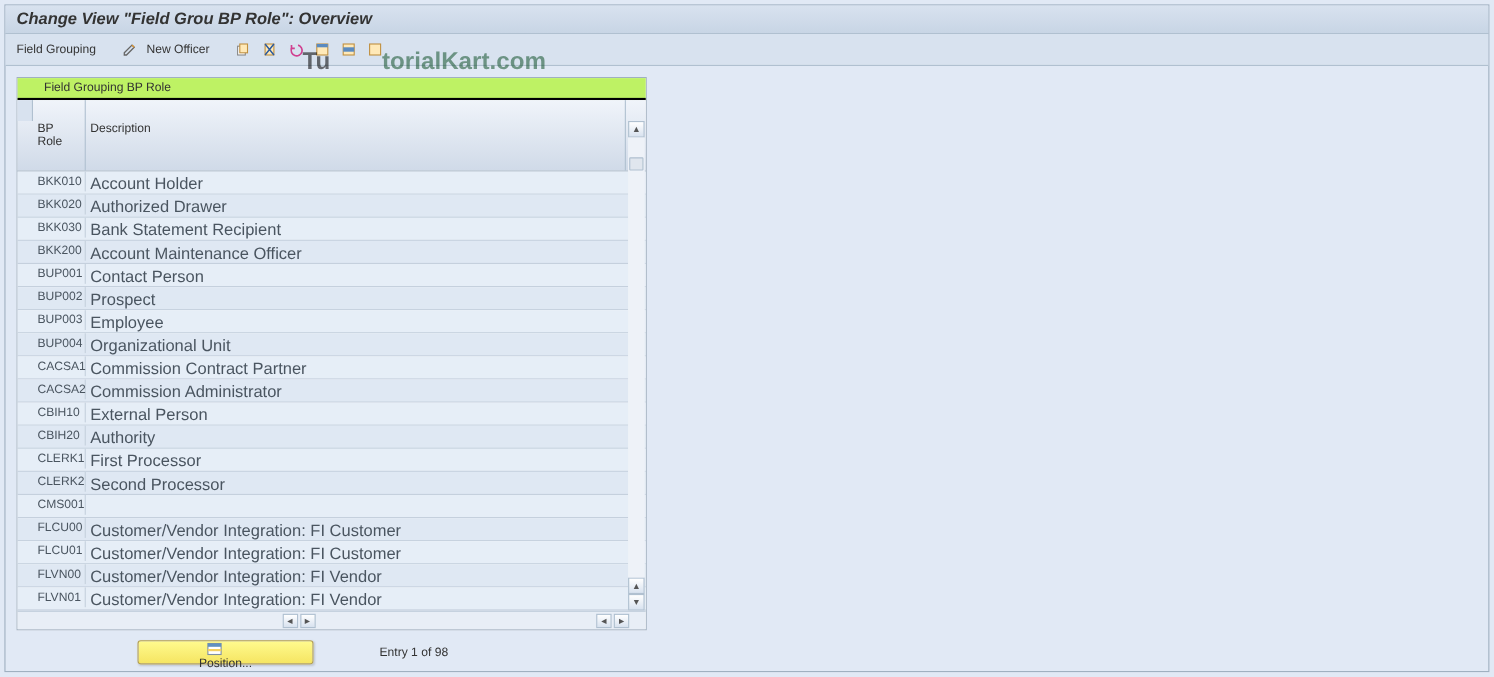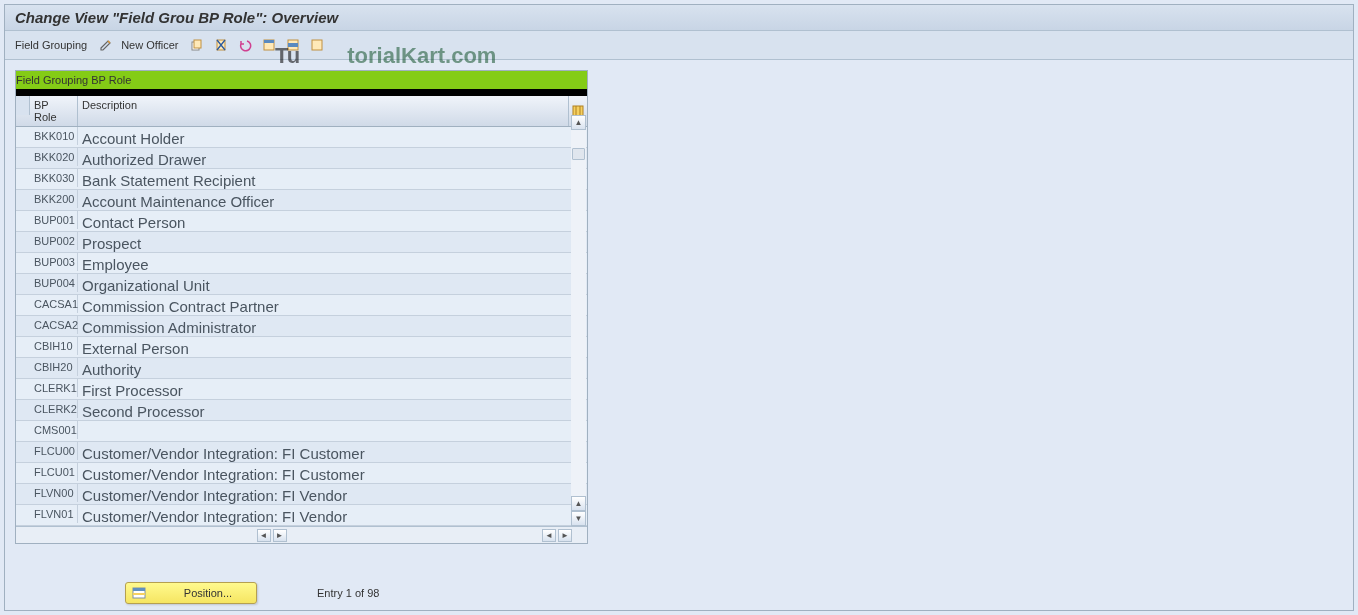--- a/index.html
+++ b/index.html
@@ -4,35 +4,35 @@
   <style>
     * { margin: 0; padding: 0; box-sizing: border-box; }
     body { font-family: Arial, sans-serif; font-size: 11px; background: #e1e9f5; width: 1358px; height: 615px; position: relative; overflow: hidden; }
     
     .window { position: absolute; top: 4px; left: 4px; right: 4px; bottom: 4px; border: 1px solid #a0b0c0; background: #e1e9f5; }
     
     .titlebar { background: linear-gradient(to bottom, #d8e2ef, #c8d5e5); padding: 4px 10px; border-bottom: 1px solid #b0c0d0; }
     .title-text { font-weight: bold; font-style: italic; font-size: 15px; color: #333; }
     
     .toolbar { display: flex; align-items: center; padding: 5px 10px; background: #d8e2ef; border-bottom: 1px solid #b0c0d0; gap: 6px; }
-    .tb-text { color: #333; margin-right: 4px; }
+    .tb-text { color: #333; margin-right: 16px; }
     .tb-icon { display: inline-flex; width: 18px; height: 18px; align-items: center; justify-content: center; cursor: pointer; border: 1px solid transparent; border-radius: 2px; }
     
     .watermark { position: absolute; top: 38px; left: 270px; font-size: 22px; font-weight: bold; pointer-events: none; user-select: none; z-index: 100; opacity: 0.55; }
     .wm-a { color: #000000; }
     .wm-b { color: #14532d; margin-left: 47px; }
     
     .content { padding: 10px; position: relative; }
     .panel { width: 573px; border: 1px solid #a0b0c0; background: #fff; }
-    .panel-header { background: #84cc16; padding: 3px 0; color: #333; border-bottom: 7px solid #000000; }
+    .panel-header { background: #bef264; padding: 3px 24px; color: #333; border-bottom: 2px solid #000000; }
     
     .grid-wrap { position: relative; }
     .grid-head { display: flex; background: linear-gradient(to bottom,#f0f4fa,#d0dae8); border-bottom: 1px solid #a0b0c0; }
     .gh-sel { width: 14px; border-right: 1px solid #b0c0d0; height: 19px; background:#d8e2ef; }
-    .gh-cell { padding: 3px 4px; border-right: 1px solid #b0c0d0; color: #333; font-size: 11px; }
+    .gh-cell { padding: 20px 4px; border-right: 1px solid #b0c0d0; color: #333; font-size: 11px; }
     .gh-role { width: 48px; }
     .gh-desc { width: 350px; flex: 1; }
     .gh-tools { width: 18px; display: flex; align-items: center; justify-content: center; }
     
     .grid-body { position: relative; }
     .row { display: flex; height: 21px; border-bottom: 1px solid #c5d0dd; align-items: flex-start; }
     .row:nth-child(odd) { background: #e6eef7; }
     .row:nth-child(even) { background: #dfe8f3; }
     .r-sel { width: 14px; background: linear-gradient(to right,#e8eef6,#d0dae8); border-right: 1px solid #b0c0d0; cursor: pointer; }
     .r-role { width: 48px; padding: 3px 4px; color: #4a5560; border-right: 1px solid #c5d0dd; font-size: 11px; }
@@ -42,21 +42,21 @@
     .sbtn { height: 15px; border: 1px solid #b0c0d0; background: linear-gradient(to bottom,#fff,#d8e2ef); display: flex; align-items:center; justify-content:center; cursor:pointer; font-size:8px; color:#555; }
     .strack { flex: 1; background: #eef2f8; position: relative; }
     .sdrag { position: absolute; top: 18px; left: 1px; right: 1px; height: 12px; background: #e0e6ee; border: 1px solid #b0c0d0; border-radius:1px; }
     
     .hscroll-row { display: flex; height: 17px; background: #e8eef6; border-top: 1px solid #b0c0d0; }
     .hscroll-left { flex: 1; display:flex; justify-content:center; align-items:center; gap:2px;}
     .hscroll-right { width: 60px; display:flex; justify-content:center; align-items:center; gap:2px;}
     .habtn { width: 14px; height: 13px; border:1px solid #b0c0d0; background:linear-gradient(to bottom,#fff,#d8e2ef); font-size:8px; display:flex; align-items:center; justify-content:center; color:#555; cursor:pointer; }
     
     .footer { position: absolute; bottom: 6px; left: 120px; display: flex; align-items: center; gap: 60px; }
-    .pos-btn { display: flex; align-items: center; width: 132px; height: 22px; background: linear-gradient(to bottom, #fffa8e, #f5e562); border: 1px solid #b5a050; border-radius: 3px; cursor: pointer; padding: 0 6px; box-shadow: 1px 1px 2px rgba(0,0,0,0.15); }
+    .pos-btn { display: flex; align-items: center; width: 160px; height: 22px; background: linear-gradient(to bottom, #fffa8e, #f5e562); border: 1px solid #b5a050; border-radius: 3px; cursor: pointer; padding: 0 6px; box-shadow: 1px 1px 2px rgba(0,0,0,0.15); flex-direction: column; }
     .pos-btn-ico { width:14px; height:14px; margin-right: 20px; }
     .pos-btn-text { flex:1; text-align:center; color:#333; }
     .entry-text { color: #333; }
   </style>
 </head>
 <body>
 
 <div class="window">
   <div class="titlebar">
     <span class="title-text">Change View "Field Grou BP Role": Overview</span>

